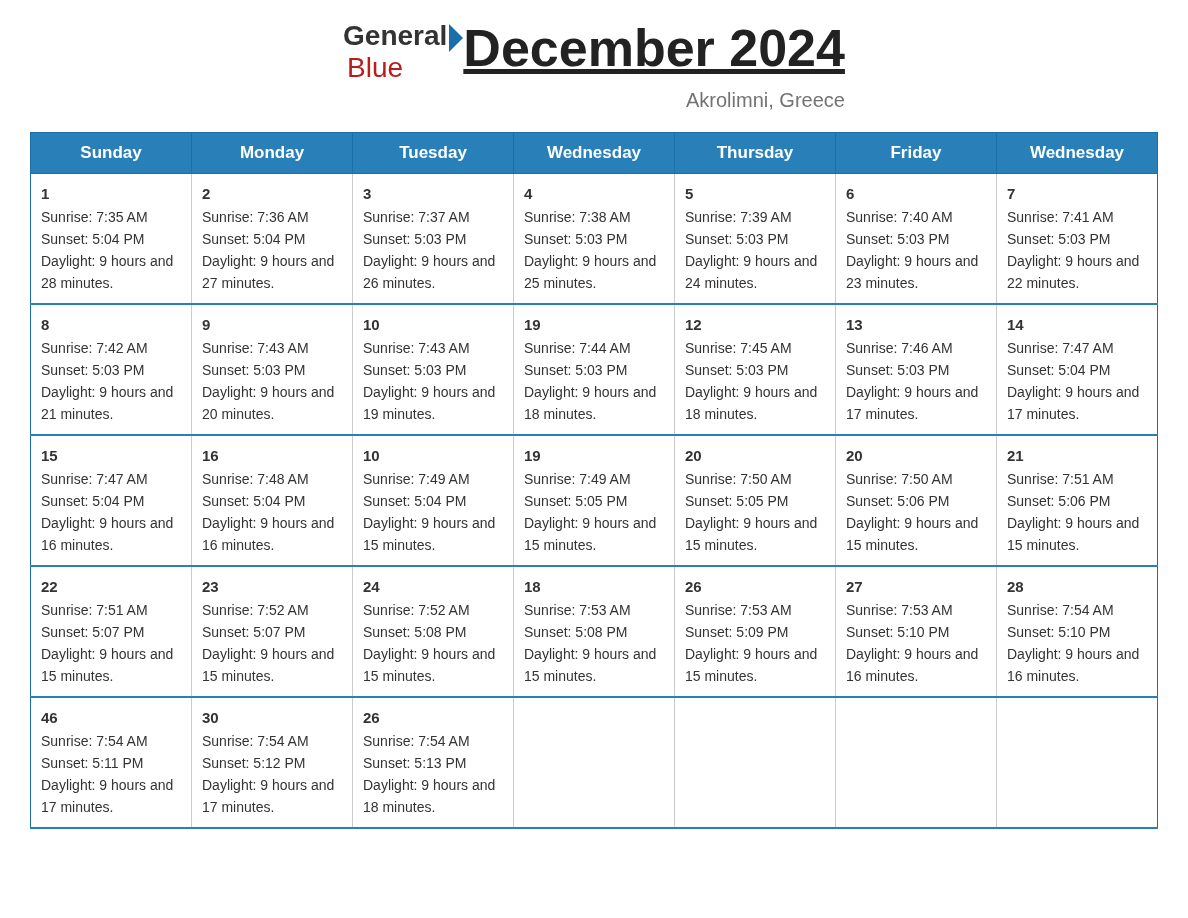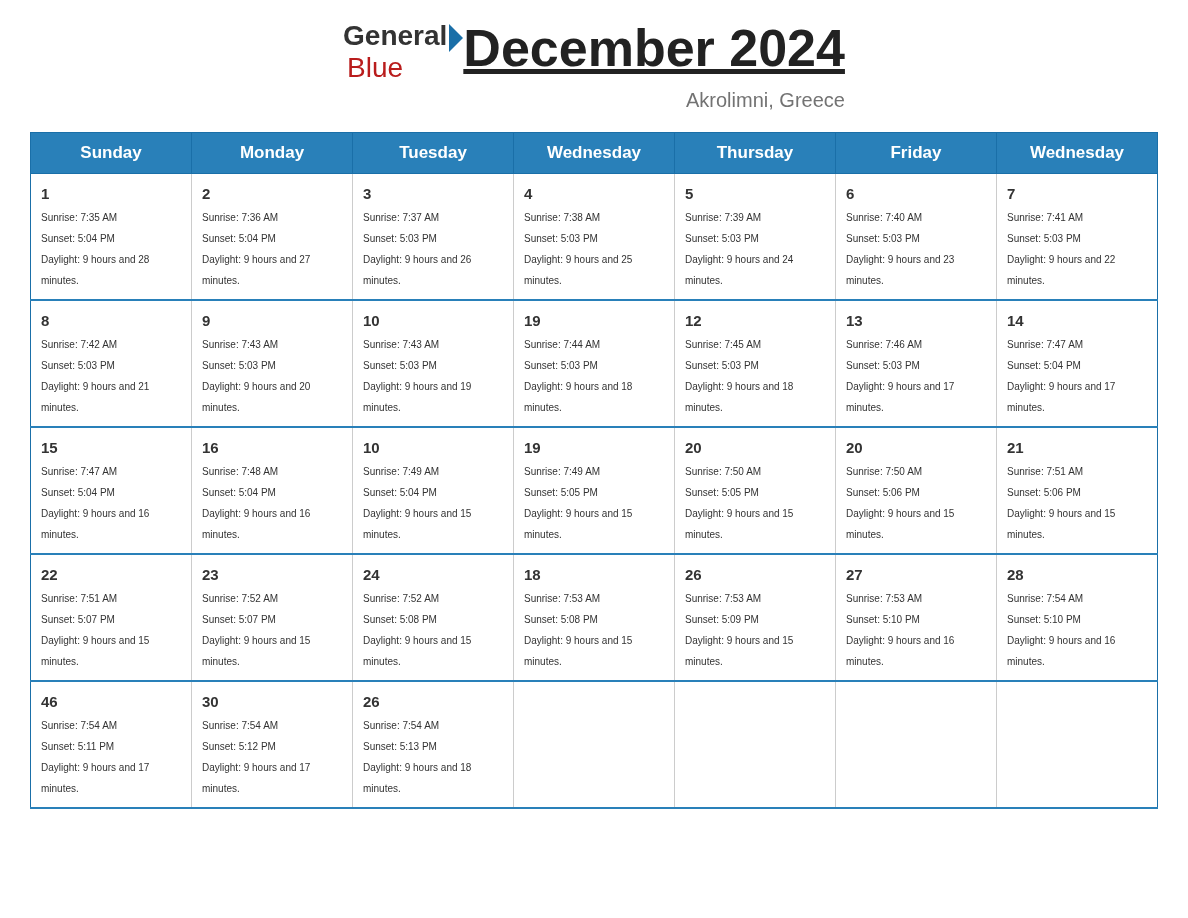--- a/index.html
+++ b/index.html
@@ -91,21 +91,21 @@
     .calendar-table tbody td:last-child {
       border-right: none;
     }
     .day-num {
       font-size: 15px;
       font-weight: bold;
       display: block;
       margin-bottom: 2px;
     }
     .day-info {
-      font-size: 10px;
+      font-size: 14px;
       color: #333;
     }
     .empty-cell {
       background: #fff;
     }
   </style>
 </head>
 <body>
 
 <div class="header">

